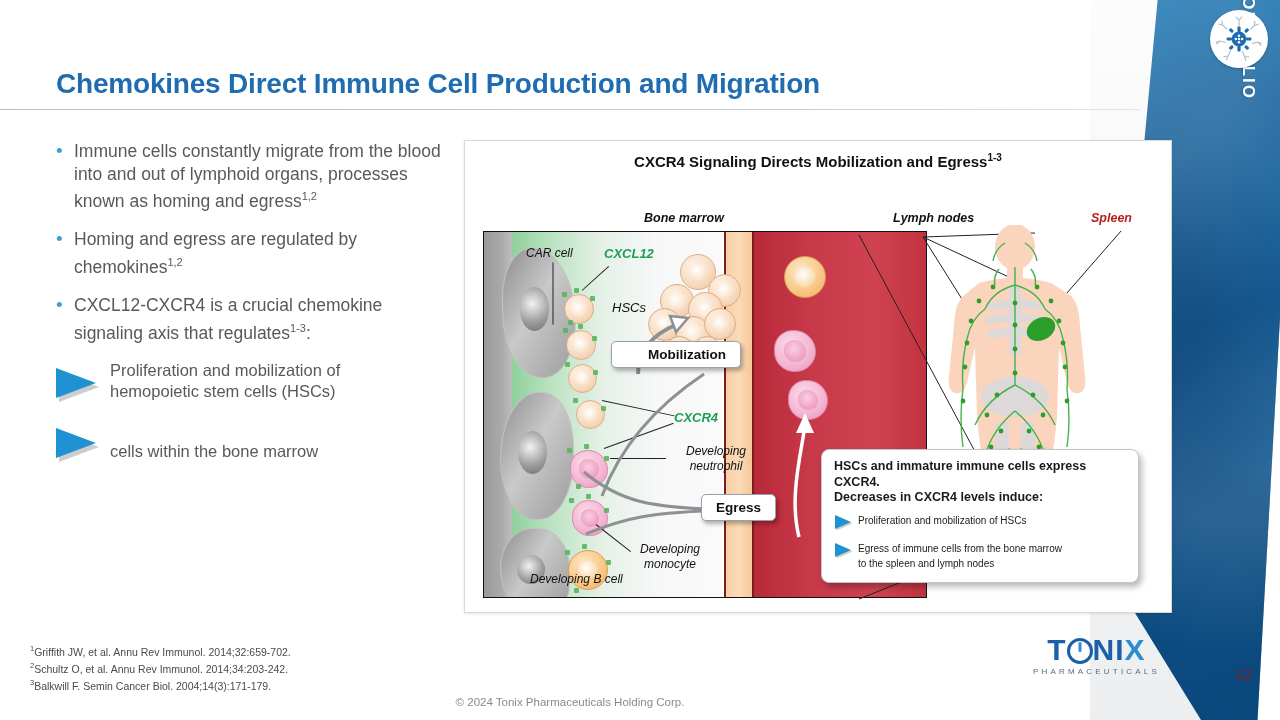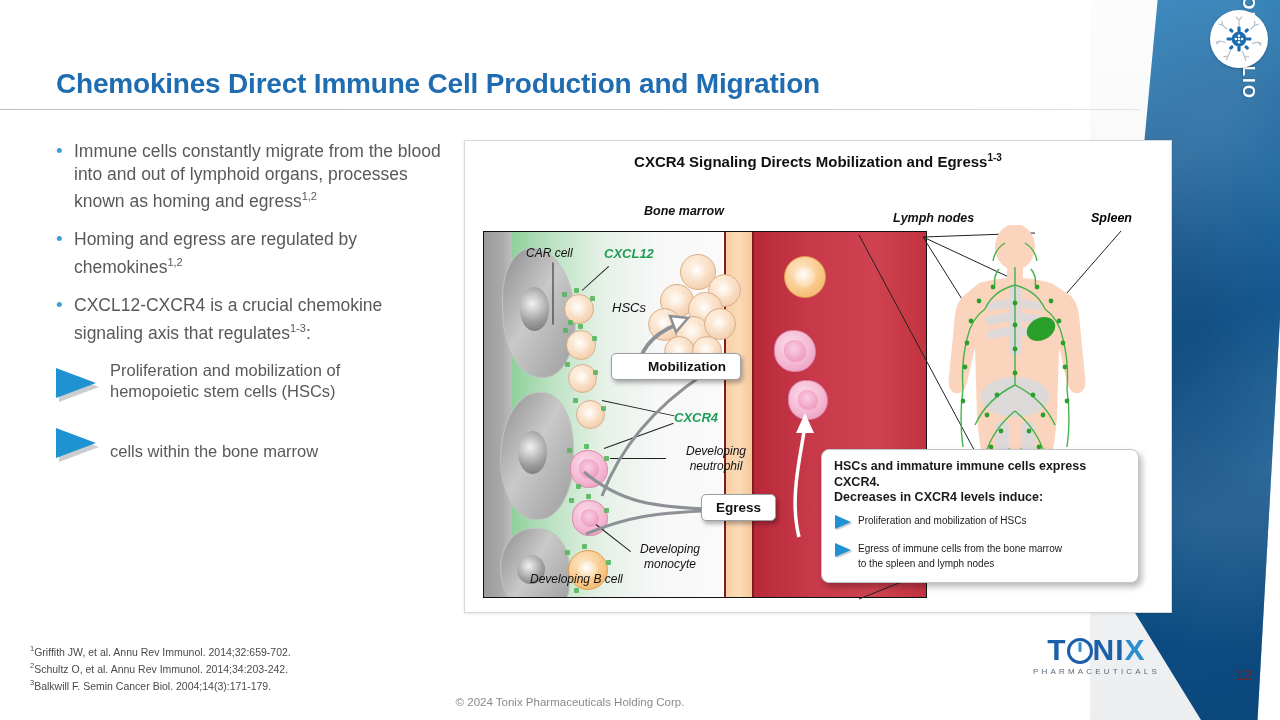--- a/index.html
+++ b/index.html
@@ -98,30 +98,30 @@
     background: #ffffff; border: 1px solid #d6d9dc;
     box-shadow: 0 1px 3px rgba(0,0,0,0.10);
   }
   .fig-title {
     position: absolute; top: 11px; left: 0; width: 100%;
     text-align: center; font-size: 15px; font-weight: bold; color: #111;
   }
   .fig-title sup { font-size: 10px; vertical-align: super; }
 
   .lbl-bone {
-    position: absolute; left: 154px; top: 63px; width: 130px; text-align: center;
+    position: absolute; left: 154px; top: 70px; width: 130px; text-align: center;
     font-size: 12.5px; font-weight: bold; font-style: italic; color: #111;
   }
   .lbl-lymph {
     position: absolute; left: 428px; top: 70px;
     font-size: 12.5px; font-weight: bold; font-style: italic; color: #111;
   }
   .lbl-spleen {
     position: absolute; left: 626px; top: 70px;
-    font-size: 12.5px; font-weight: bold; font-style: italic; color: #000000;
+    font-size: 12.5px; font-weight: bold; font-style: italic; color: #b91c1c;
   }
 
   
   .bm {
     position: absolute; left: 18px; top: 90px; width: 444px; height: 367px;
     border: 1px solid #111; overflow: hidden; background: #fff;
   }
   .bm-bone {
     position: absolute; left: 0; top: 0; width: 28px; height: 100%;
     background: linear-gradient(90deg, #9a9a9a 0%, #a9a9a9 60%, #bdbdbd 100%);
@@ -465,21 +465,21 @@
         <path d="M112 2 C 70 30, 30 70, 10 124" stroke="#8d9195" stroke-width="3" fill="none"></path>
       </svg>
     </div>
 
     <svg style="position:absolute; left:780px; top:0px;" width="0" height="0"></svg>
     <svg style="position:absolute; left:318px; top:270px;" width="40" height="130">
       <path d="M16 126 C 6 86, 18 44, 22 14" stroke="#ffffff" stroke-width="3.5" fill="none"></path>
       <polygon points="22,2 31,22 13,22" fill="#ffffff"></polygon>
     </svg>
 
-    <div class="callout" style="left:146px; top:212px;padding-left:36px;">Mobilization</div>
+    <div class="callout" style="left:146px; top:200px;padding-left:36px;">Mobilization</div>
     <div class="callout" style="left:236px; top:353px;">Egress</div>
 
     <svg style="position:absolute; left:392px; top:92px;" width="190" height="300">
       <line x1="2" y1="2" x2="152" y2="282" stroke="#222" stroke-width="1"></line>
       <line x1="2" y1="364" x2="152" y2="300" stroke="#222" stroke-width="1" opacity="0"></line>
     </svg>
     <svg style="position:absolute; left:392px; top:92px;" width="190" height="370">
       <line x1="2" y1="366" x2="152" y2="306" stroke="#222" stroke-width="1"></line>
     </svg>
 

